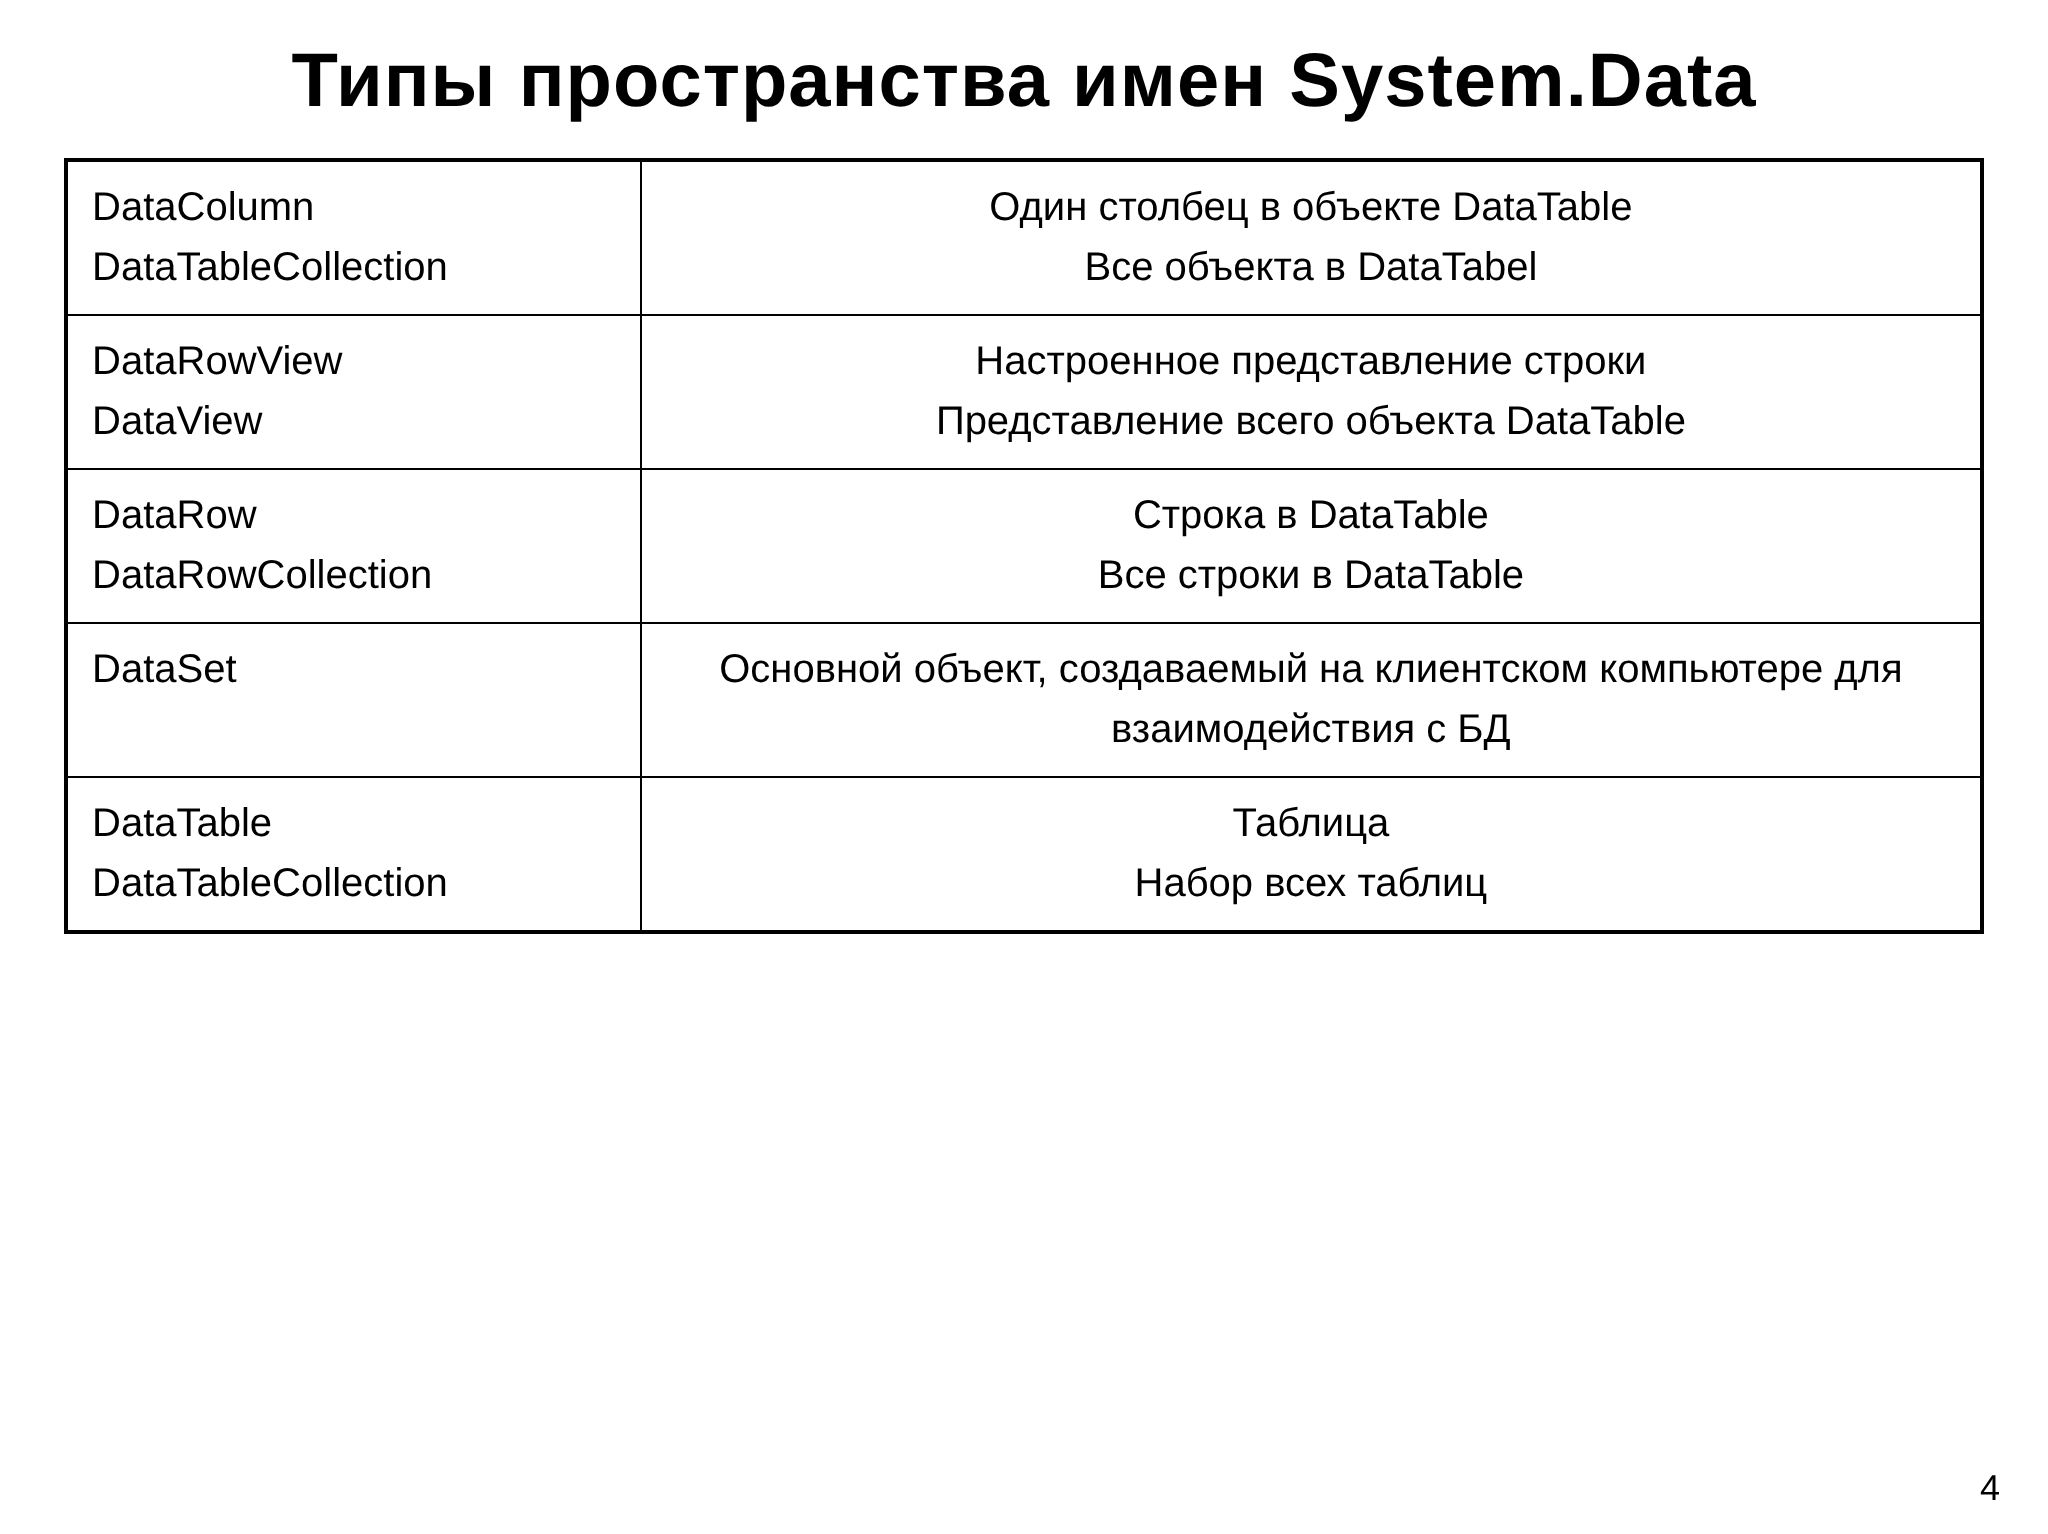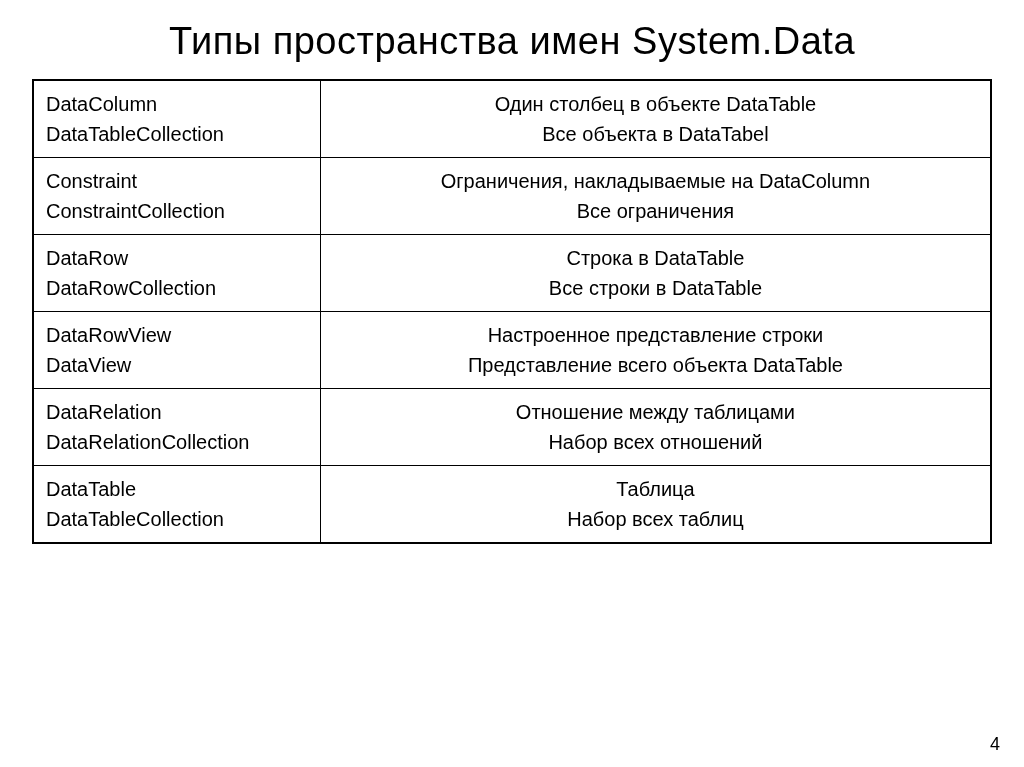--- a/index.html
+++ b/index.html
@@ -11,21 +11,21 @@
       width: 1024px;
       height: 767px;
       background: #ffffff;
       font-family: Arial, sans-serif;
       color: #000000;
       padding: 20px 32px;
       position: relative;
     }
     .slide-title {
       font-size: 38px;
-      font-weight: normal;
+      font-weight: bold;
       text-align: center;
       margin-bottom: 16px;
       letter-spacing: 0.5px;
     }
     .types-table {
       width: 100%;
       border-collapse: collapse;
       border: 2px solid #000;
     }
     .types-table td {
@@ -65,56 +65,44 @@
         <span class="type-line">DataColumn</span>
         <span class="type-line">DataTableCollection</span>
       </td>
       <td>
         <span class="type-line">Один столбец в объекте DataTable</span>
         <span class="type-line">Все объекта в DataTabel</span>
       </td>
     </tr>
     <tr>
       <td>
-        <span class="type-line">Constraint</span>
-        <span class="type-line">ConstraintCollection</span>
+        <span class="type-line">DataRowView</span>
+        <span class="type-line">DataView</span>
       </td>
       <td>
-        <span class="type-line">Ограничения, накладываемые на DataColumn</span>
-        <span class="type-line">Все ограничения</span>
+        <span class="type-line">Настроенное представление строки</span>
+        <span class="type-line">Представление всего объекта DataTable</span>
       </td>
     </tr>
     <tr>
       <td>
         <span class="type-line">DataRow</span>
         <span class="type-line">DataRowCollection</span>
       </td>
       <td>
         <span class="type-line">Строка в DataTable</span>
         <span class="type-line">Все строки в DataTable</span>
       </td>
     </tr>
     <tr>
       <td>
-        <span class="type-line">DataRowView</span>
-        <span class="type-line">DataView</span>
+        <span class="type-line">DataSet</span>
       </td>
       <td>
-        <span class="type-line">Настроенное представление строки</span>
-        <span class="type-line">Представление всего объекта DataTable</span>
-      </td>
-    </tr>
-    <tr>
-      <td>
-        <span class="type-line">DataRelation</span>
-        <span class="type-line">DataRelationCollection</span>
-      </td>
-      <td>
-        <span class="type-line">Отношение между таблицами</span>
-        <span class="type-line">Набор всех отношений</span>
+        <span class="type-line">Основной объект, создаваемый на клиентском компьютере для взаимодействия с БД</span>
       </td>
     </tr>
     <tr>
       <td>
         <span class="type-line">DataTable</span>
         <span class="type-line">DataTableCollection</span>
       </td>
       <td>
         <span class="type-line">Таблица</span>
         <span class="type-line">Набор всех таблиц</span>

